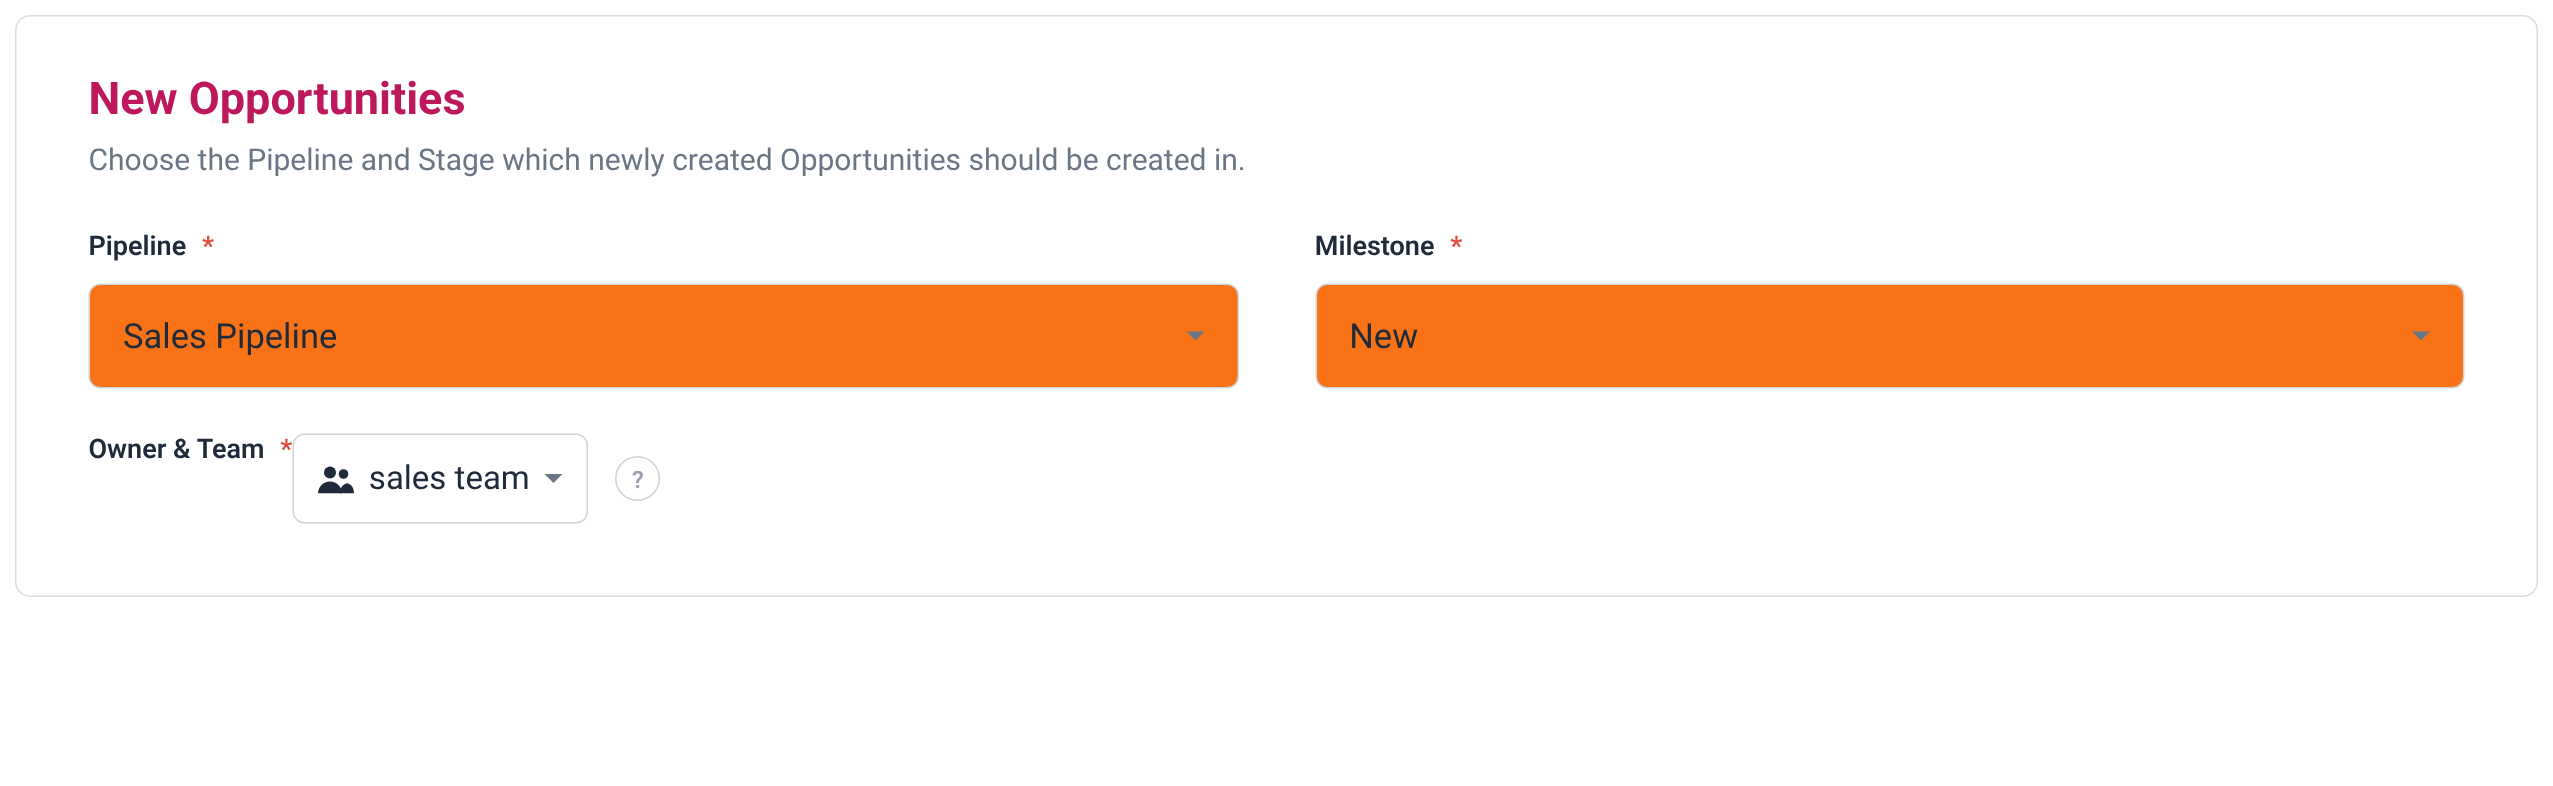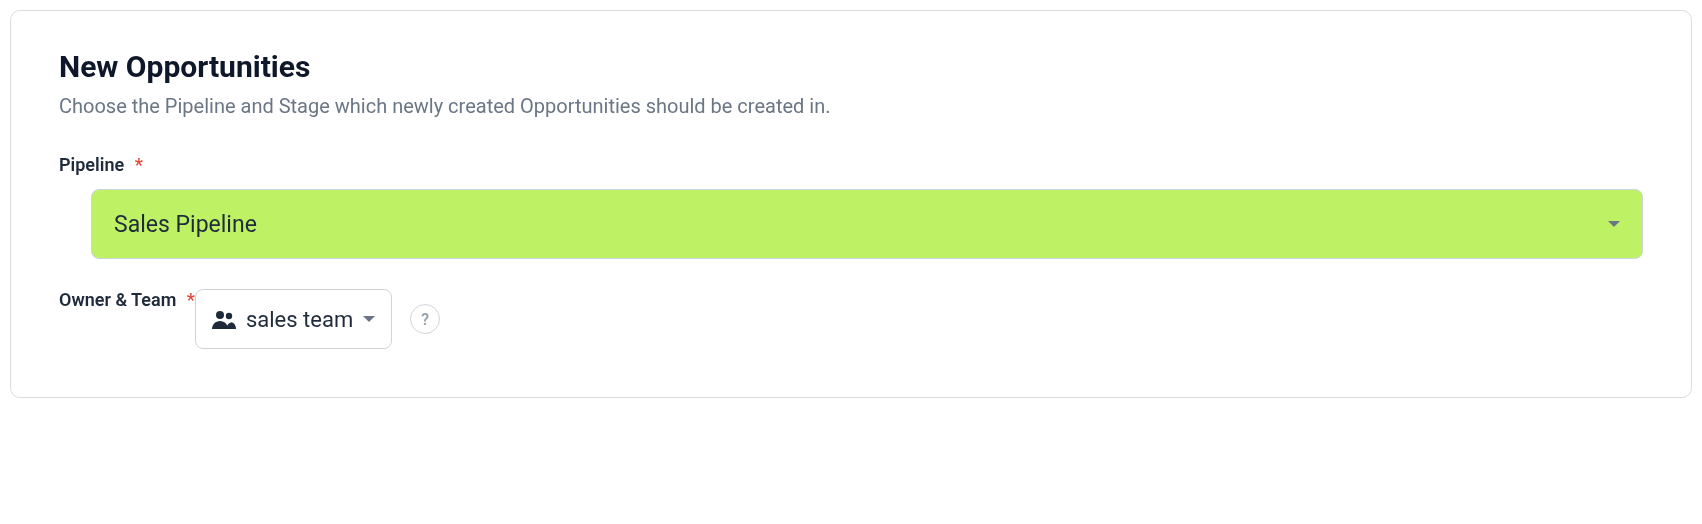--- a/index.html
+++ b/index.html
@@ -14,21 +14,21 @@
     }
     .panel {
       border: 1px solid #d9dde3;
       border-radius: 10px;
       padding: 38px 48px 48px 48px;
       width: 100%;
     }
     .title {
       font-size: 30px;
       font-weight: 700;
-      color: #0f172a;
+      color: #be185d;
       margin-bottom: 10px;
     }
     .subtitle {
       font-size: 20px;
       color: #6b7685;
       margin-bottom: 36px;
     }
     .form-row {
       display: flex;
       gap: 51px;
@@ -50,23 +50,22 @@
       margin-left: 6px;
     }
     .select-wrapper {
       position: relative;
       border: 1px solid #cfd4db;
       border-radius: 8px;
       height: 70px;
       display: flex;
       align-items: center;
       padding: 0 22px;
-      background: #bef264;
+      background: #f97316;
       cursor: pointer;
-      margin-left: 32px;
     }
     .select-value {
       font-size: 23px;
       color: #1f2a3a;
       flex: 1;
     }
     .caret-icon {
       width: 0;
       height: 0;
       border-left: 6px solid transparent;
@@ -130,20 +129,30 @@
       <div class="field-label">
         <span>Pipeline</span>
         <span class="required">*</span>
       </div>
       <div class="select-wrapper">
         <span class="select-value">Sales Pipeline</span>
         <span class="caret-icon"></span>
       </div>
     </div>
 
+    <div class="form-field">
+      <div class="field-label">
+        <span>Milestone</span>
+        <span class="required">*</span>
+      </div>
+      <div class="select-wrapper">
+        <span class="select-value">New</span>
+        <span class="caret-icon"></span>
+      </div>
+    </div>
 
   </div>
 
   <div class="owner-row">
     <div class="field-label">
       <span>Owner &amp; Team</span>
       <span class="required">*</span>
     </div>
     <div class="owner-control-row">
       <div class="owner-select">

